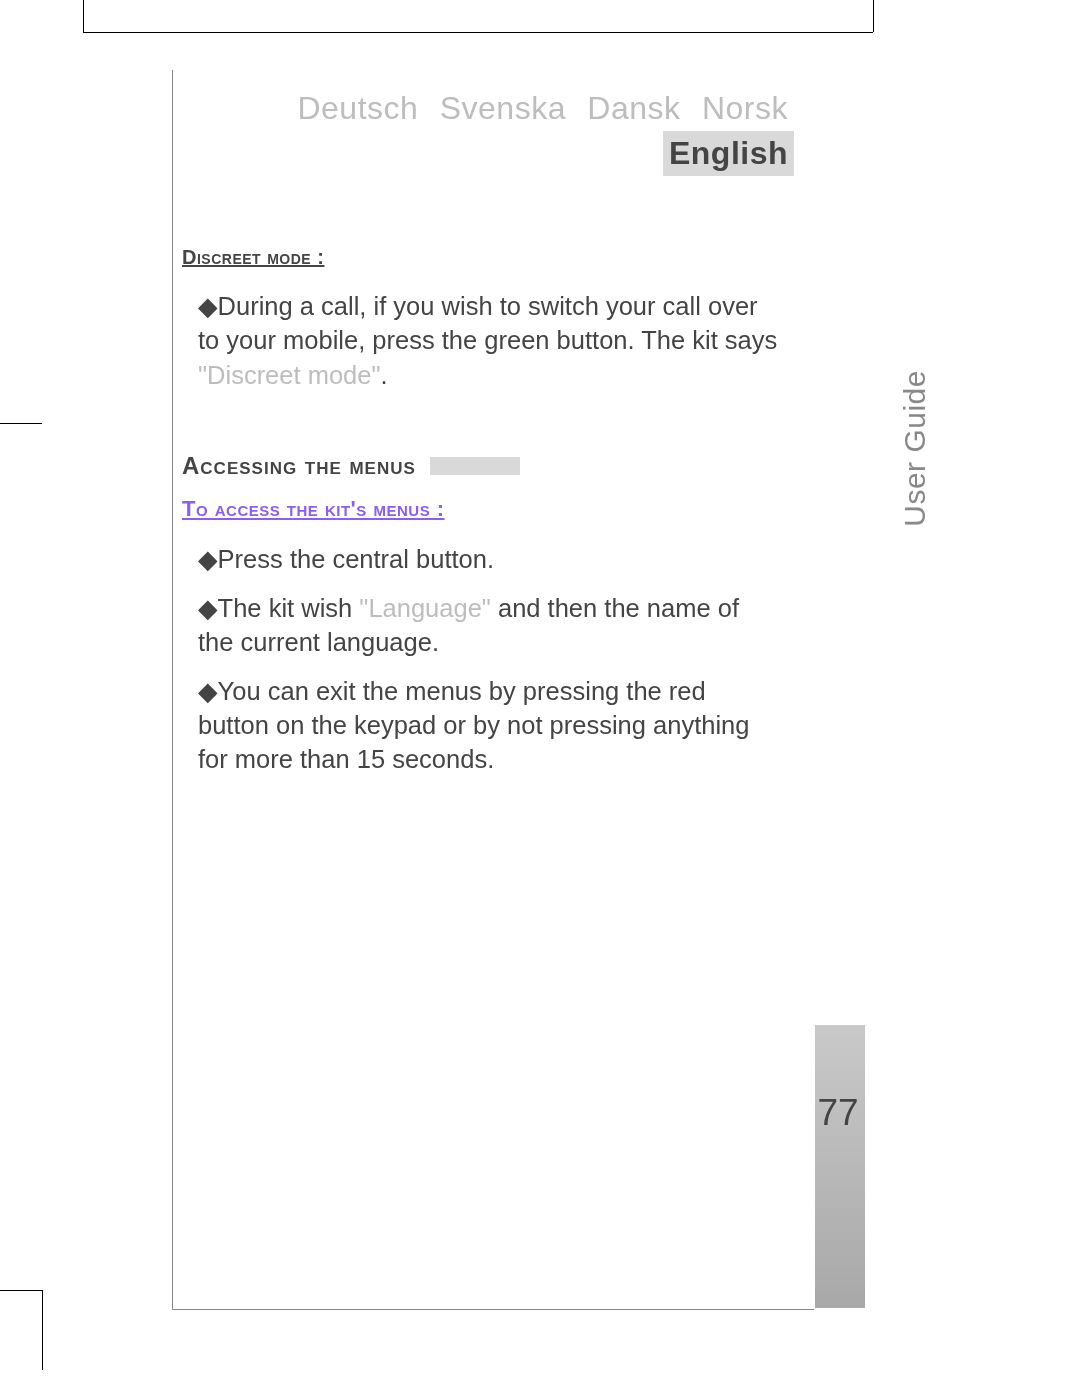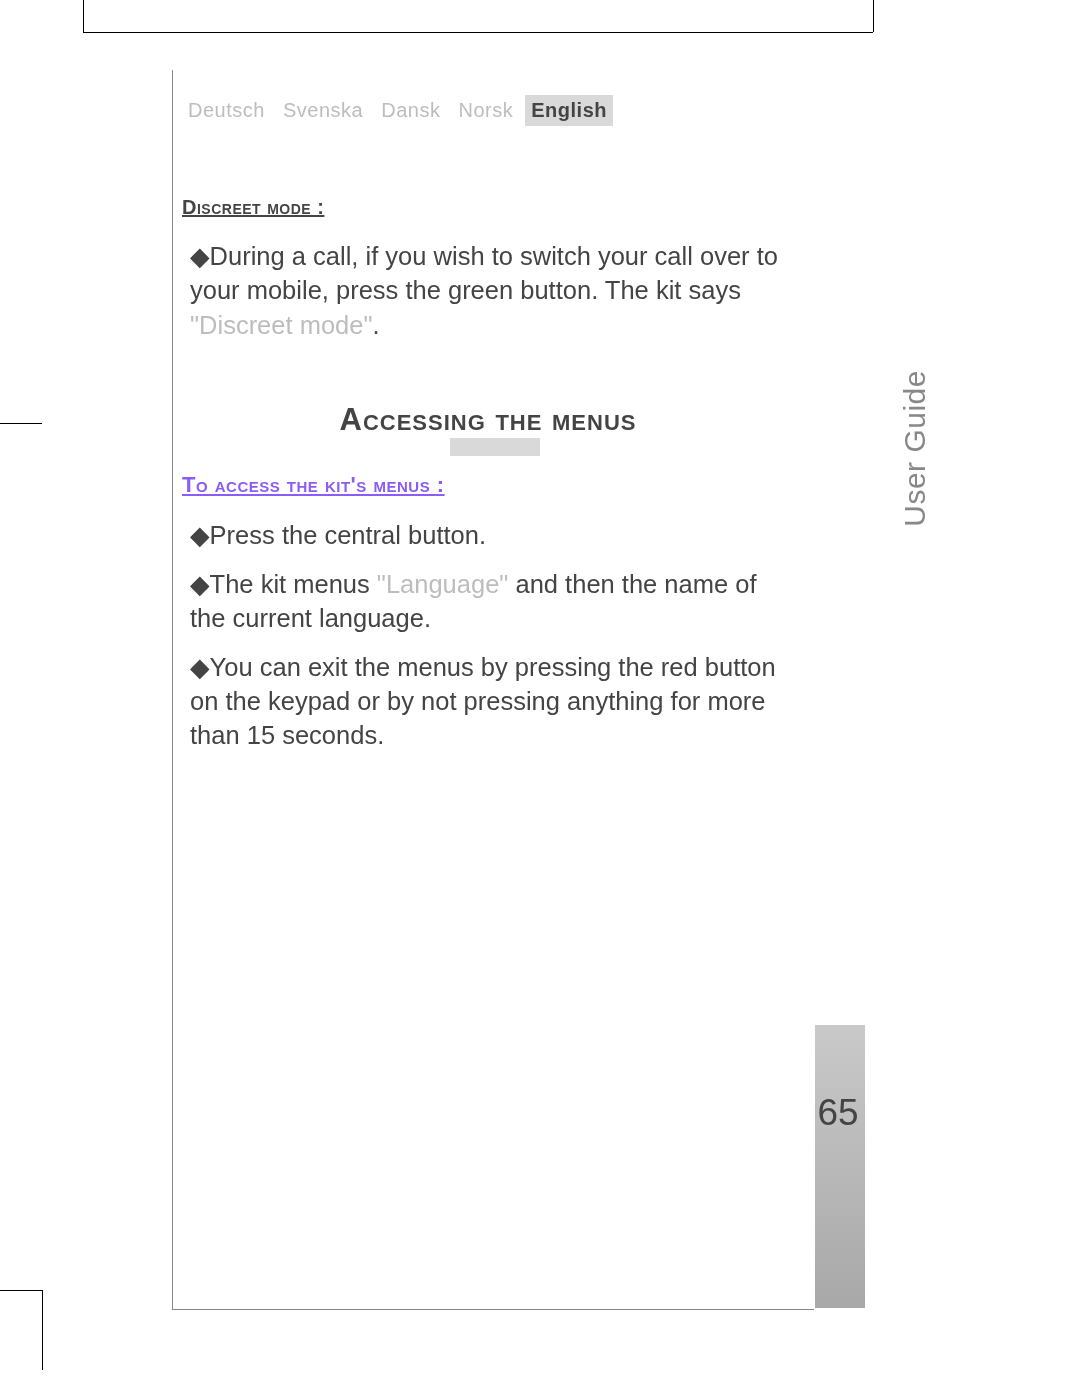--- a/index.html
+++ b/index.html
@@ -41,24 +41,24 @@
   .content {
     position: absolute;
     left: 172px;
     top: 70px;
     width: 642px;
     box-sizing: border-box;
     padding: 10px 20px 20px 10px;
   }
 
   .lang-row {
-    text-align: left;
-    font-size: 20px;
+    text-align: right;
+    font-size: 32px;
     color: #bdbdbd;
-    margin-top: 15px;
+    margin-top: 6px;
     margin-bottom: 30px;
     letter-spacing: 0.5px;
   }
   .lang-row .lang {
     display: inline-block;
     padding: 4px 6px;
   }
   .lang-row .active {
     background: #d9d9d9;
     color: #444;
@@ -81,36 +81,35 @@
     color: #8b5cf6;
     text-decoration: underline;
     margin: 10px 0 20px 0;
     letter-spacing: 0.5px;
   }
 
   .para {
     font-size: 25.5px;
     line-height: 1.35;
     color: #444;
-    margin: 14px 8px;
+    margin: 14px 16px;
   }
   .para .say {
     color: #bdbdbd;
   }
 
   .big-heading {
-    font-size: 31px;
+    font-size: 24px;
     font-weight: bold;
     font-variant: small-caps;
     color: #444;
     letter-spacing: 1px;
     margin: 60px 0 16px 0;
     display: flex;
     align-items: center;
-    flex-direction: column;
   }
   .big-heading .bar {
     display: inline-block;
     width: 90px;
     height: 18px;
     background: #d9d9d9;
     margin-left: 14px;
   }
 
   .side-label {
@@ -176,26 +175,26 @@
     <div class="big-heading">
       <span>Accessing the menus</span>
       <span class="bar"></span>
     </div>
 
     <div class="sub-heading2">To access the kit's menus :</div>
 
     <p class="para">◆Press the central button.</p>
 
     <p class="para">
-      <span>◆The kit menus  </span><span class="say">"Language"</span><span> and then the name of the current language.</span>
+      <span>◆The kit wish  </span><span class="say">"Language"</span><span> and then the name of the current language.</span>
     </p>
 
 
     <p class="para">◆You can exit the menus by pressing the red button on the keypad or by not pressing anything for more than 15 seconds.</p>
 
   </div>
 
   <div class="side-label">User Guide</div>
 
   <div class="side-tab"></div>
-  <div class="page-num">65</div>
+  <div class="page-num">77</div>
 
 </div>
 
 </body></html>

